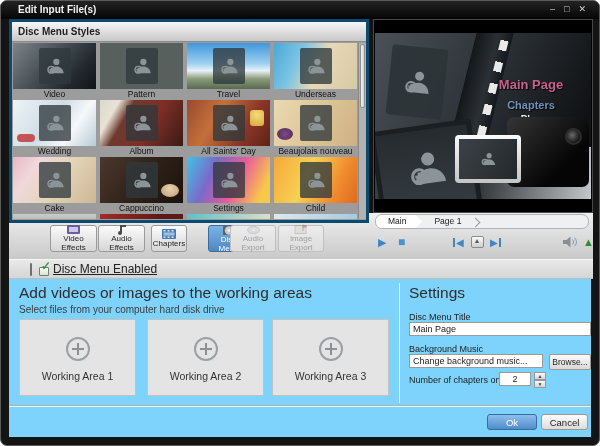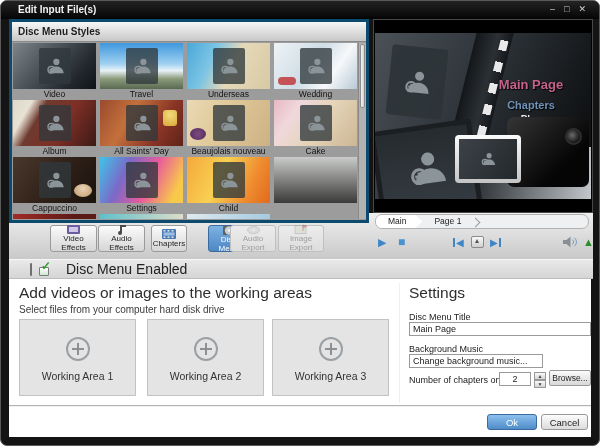--- a/index.html
+++ b/index.html
@@ -124,44 +124,44 @@
 
   
   .status-row { position:absolute; left:8px; top:258px; width:584px; height:20px;
     background:linear-gradient(#e9e9e9,#d5d5d5); border-top:1px solid #f6f6f6;
     border-bottom:1px solid #bdbdbd; display:flex; align-items:center; z-index:3; }
   .grip { width:2px; height:13px; background:#6f6f6f; margin-left:21px; border-radius:1px; }
   .check-ico { position:relative; width:14px; height:13px; margin-left:7px; cursor:pointer; }
   .check-box { position:absolute; left:0; bottom:0; width:10px; height:9px;
     background:linear-gradient(#ffffff,#cfe8cf); border:1px solid #7a7a7a; border-radius:1px; }
   .check-mark { position:absolute; left:2px; top:-4px; color:#2e9e2e; font-size:12px; font-weight:bold; }
-  .status-label { margin-left:13px; font-size:14px; color:#222; }
+  .status-label { margin-left:0; font-size:12px; color:#222;text-decoration:underline; }
 
   
-  .main-area { position:absolute; left:8px; top:278px; right:8px; bottom:8px; background:#ffffff; z-index:2; }
+  .main-area { position:absolute; left:8px; top:278px; right:8px; bottom:8px; background:#7dd3fc; z-index:2; }
   .wa-heading { position:absolute; left:10px; top:5px; font-size:15.5px; color:#2e2e2e; }
   .wa-sub { position:absolute; left:10px; top:25px; font-size:10px; color:#3c3c3c; }
   .wa-box { position:absolute; top:40px; width:117px; height:77px; background:#e4e4e4;
     border:1px solid #c2c2c2; cursor:pointer; }
   .wa-1 { left:10px; } .wa-2 { left:138px; } .wa-3 { left:263px; }
   .plus-circle { position:absolute; left:50%; top:17px; transform:translateX(-50%);
     width:24px; height:24px; border:2px solid #9aa0a4; border-radius:50%; }
   .plus-circle::before { content:""; position:absolute; left:4px; top:9px; width:12px; height:2px; background:#8a9094; }
   .plus-circle::after  { content:""; position:absolute; left:9px; top:4px; width:2px; height:12px; background:#8a9094; }
   .wa-label { position:absolute; left:0; right:0; top:50px; text-align:center; font-size:10.5px; color:#333; }
   .v-divider { position:absolute; left:390px; top:4px; bottom:34px; width:1px;
     background:#bcbcbc; border-right:1px solid #efefef; }
   .settings-h { position:absolute; left:400px; top:5px; font-size:15.5px; color:#2e2e2e; }
   .set-label { position:absolute; font-size:9px; color:#222; }
   .sl-1 { left:400px; top:33px; } .sl-2 { left:400px; top:65px; } .sl-3 { left:400px; top:96px; }
   .txt-input { position:absolute; height:14px; background:#fff; border:1px solid #9a9a9a;
     font-size:9px; color:#222; padding:0 3px; font-family:"Liberation Sans",sans-serif; }
   .in-title { left:400px; top:43px; width:182px; }
   .in-music { left:400px; top:75px; width:134px; }
-  .btn-browse { position:absolute; left:540px; top:91px; width:42px; height:16px;
+  .btn-browse { position:absolute; left:540px; top:75px; width:42px; height:16px;
     background:linear-gradient(#fbfbfb,#d8d8d8); border:1px solid #999; border-radius:2px;
     font-size:8.5px; color:#222; cursor:pointer; }
   .in-spin { left:490px; top:93px; width:32px; text-align:center; }
   .spin-btns { position:absolute; left:525px; top:93px; width:12px; height:16px;
     display:flex; flex-direction:column; }
   .spin-btn { flex:1; background:linear-gradient(#fafafa,#d4d4d4); border:1px solid #999;
     font-size:5px; line-height:6px; color:#444; text-align:center; cursor:pointer; }
   .footer-sep { position:absolute; left:0; right:0; bottom:30px; height:2px;
     border-top:1px solid #b2b2b2; border-bottom:1px solid #f2f2f2; }
   .btn-ok { position:absolute; right:54px; bottom:7px; width:50px; height:16px;
@@ -206,20 +206,30 @@
         <div class="thumb-img t1">
             <div class="ph-box">
               <svg>
                 <use href="#ph"></use>
               </svg>
             </div>
           </div>
         <div class="thumb-label">Video</div>
       </div>
       <div class="thumb">
+        <div class="thumb-img t2">
+            <div class="ph-box">
+              <svg>
+                <use href="#ph"></use>
+              </svg>
+            </div>
+          </div>
+        <div class="thumb-label">Pattern</div>
+      </div>
+      <div class="thumb">
         <div class="thumb-img t3">
             <div class="ph-box">
               <svg>
                 <use href="#ph"></use>
               </svg>
             </div>
           </div>
         <div class="thumb-label">Travel</div>
       </div>
       <div class="thumb">

